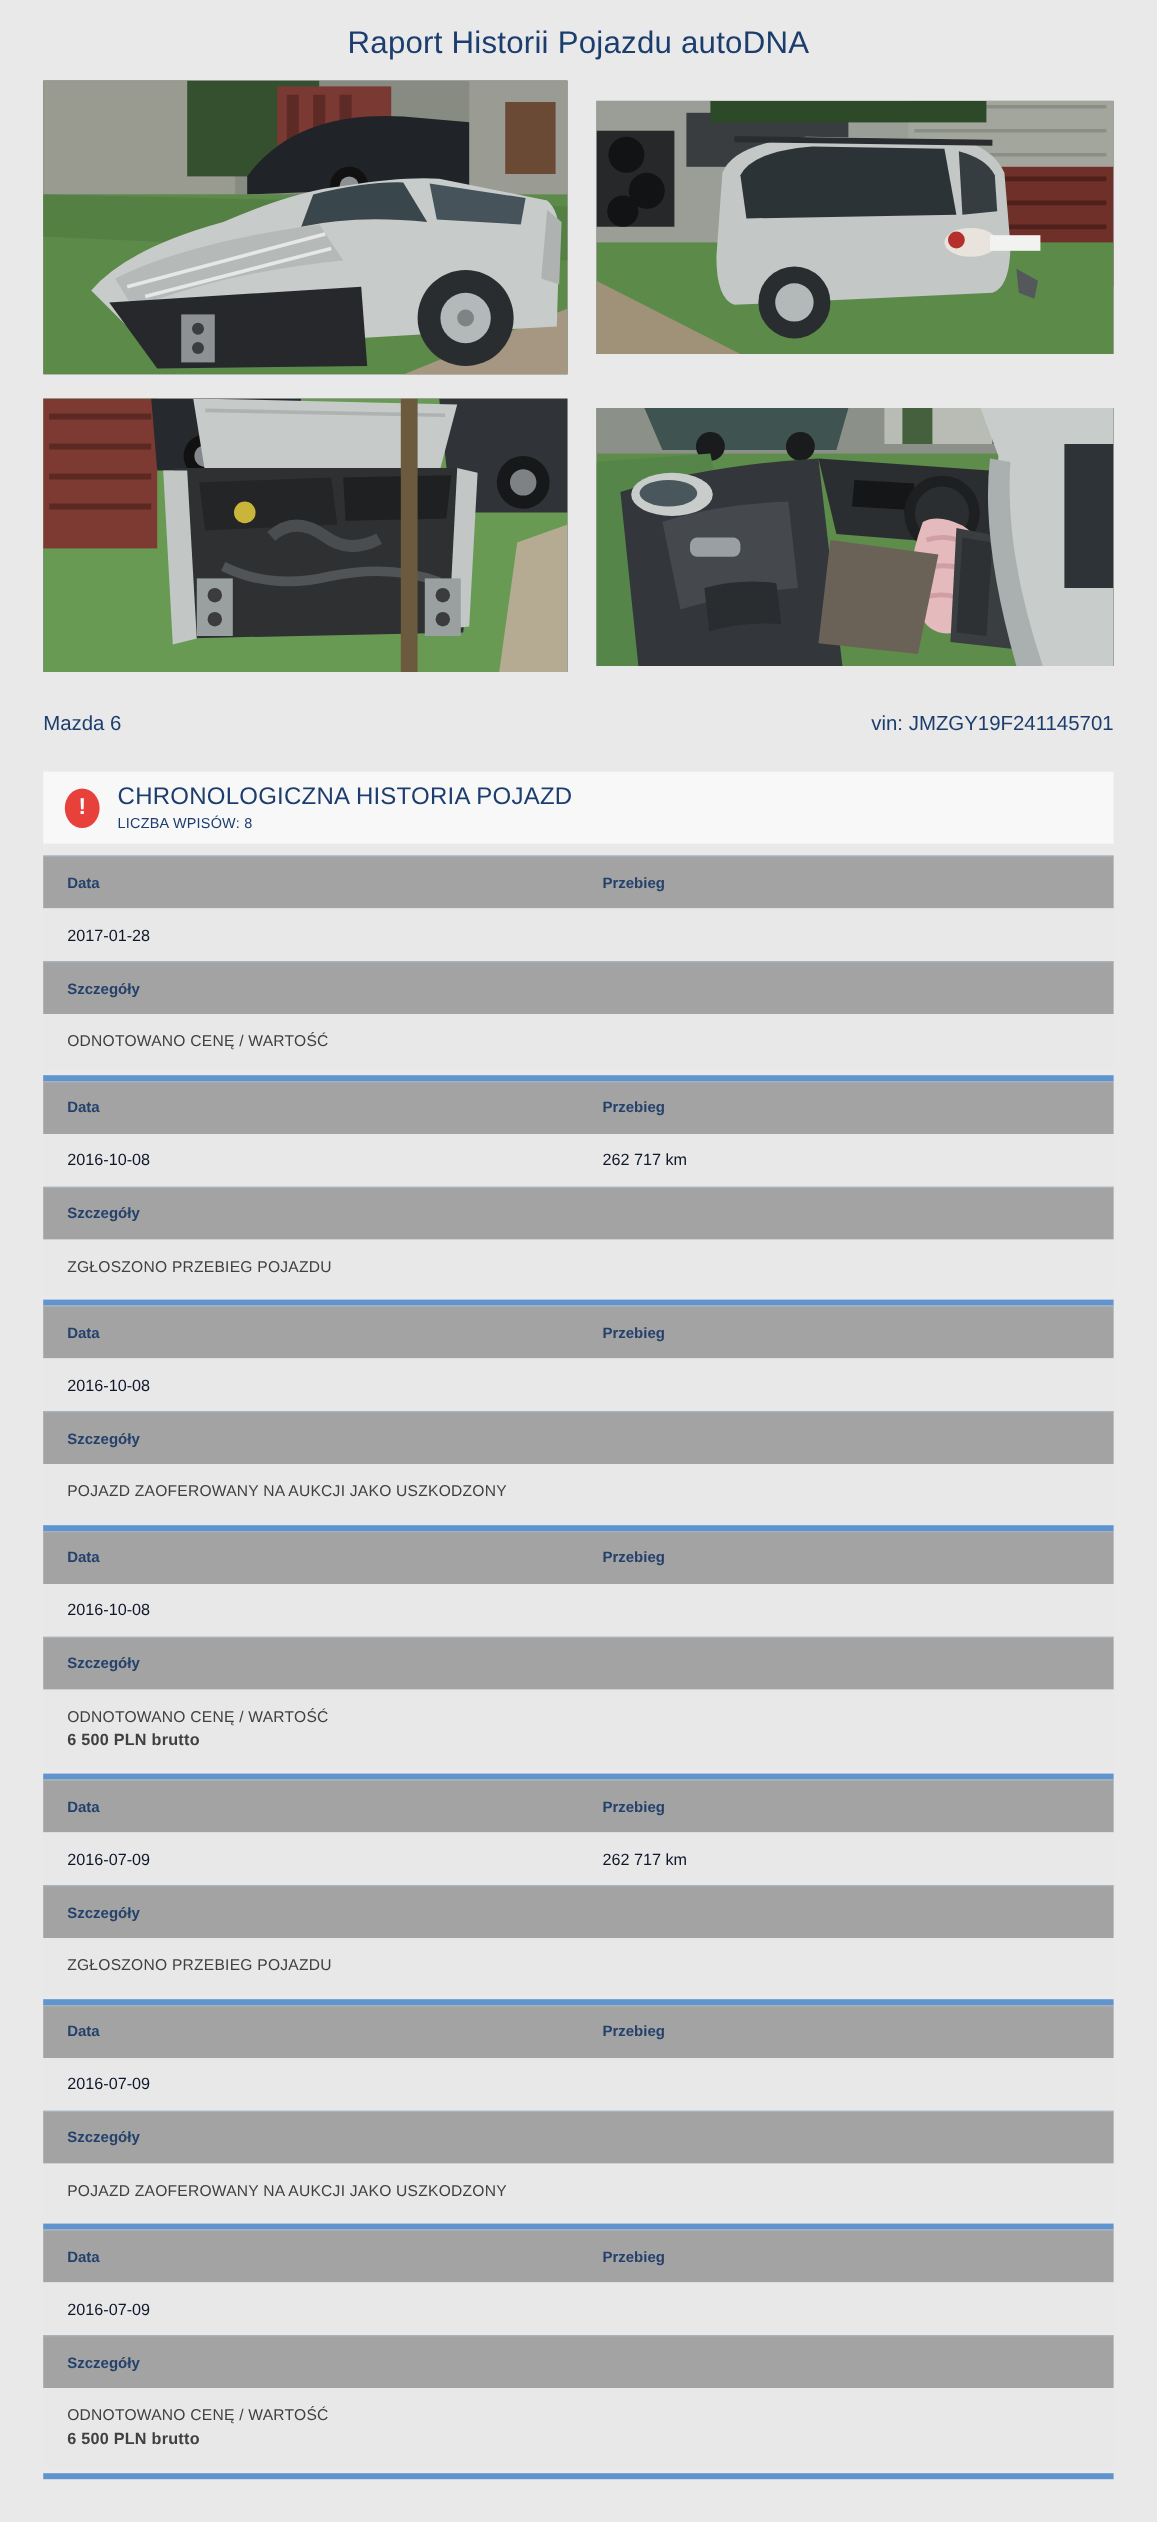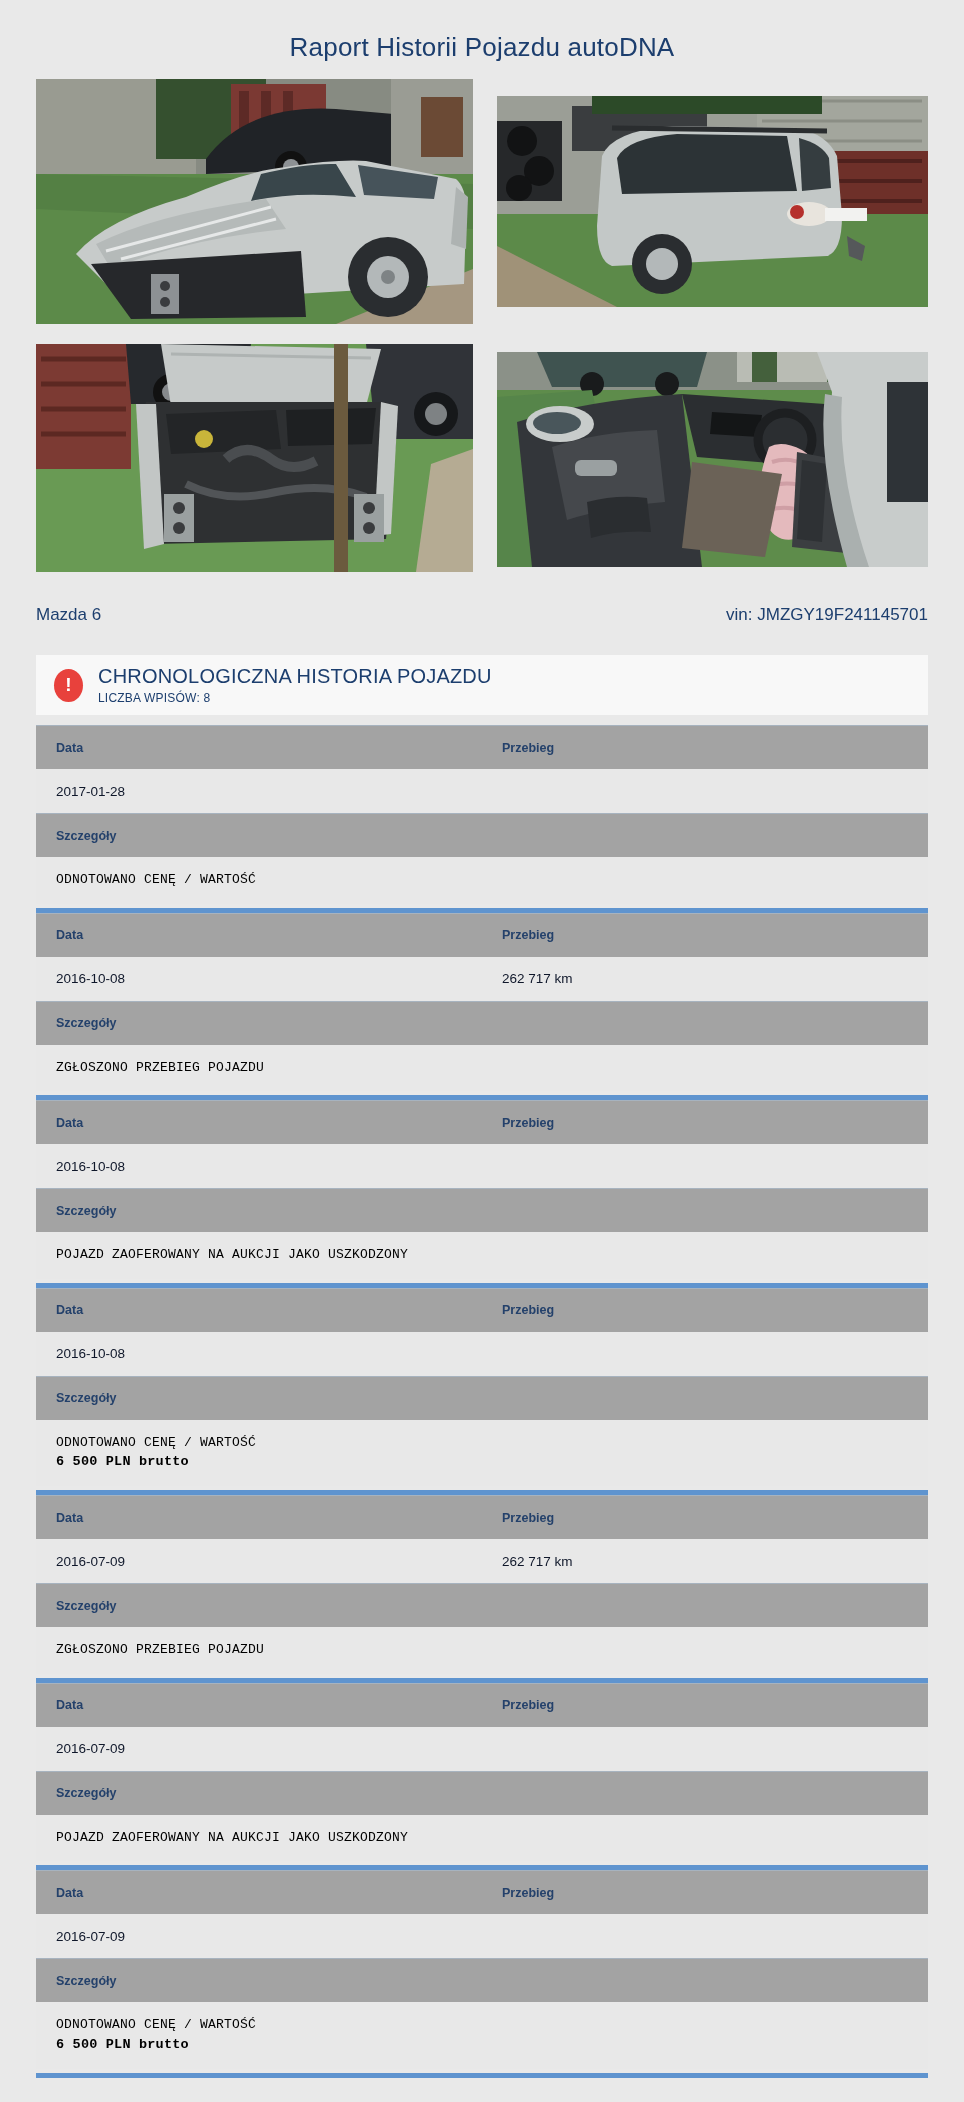--- a/index.html
+++ b/index.html
@@ -2,21 +2,21 @@
 <html><head>
 <meta charset="utf-8">
 <style>
   html,body{margin:0;padding:0;}
   body{
     width:964px; min-height:2102px; background:#e9e9e9;
     font-family:"Liberation Sans", sans-serif; color:#24416b;
   }
   .container{width:892px;margin:0 auto;}
   .page-title{
-    text-align:center; padding-top:32px; font-size:26px; font-weight:400;
+    text-align:center; padding-top:20px; font-size:26px; font-weight:400;
     color:#1c3e6e; letter-spacing:.2px;
   }
   
   .photos{margin-top:16px;}
   .photo-row{display:flex; justify-content:space-between; align-items:flex-start;}
   .photo-row.second{margin-top:20px;}
   .photo{overflow:hidden; background:#777; font-size:0; line-height:0;}
   .photo svg{display:block;}
   #photo1{width:437px;height:245px;}
   #photo2{width:431px;height:211px;margin-top:17px;}
@@ -50,22 +50,22 @@
     border-top:1px solid #a7b3bf; box-sizing:border-box;
   }
   .t-hdr .cell{width:50%; padding-left:20px; box-sizing:border-box;
     font-size:12.5px; font-weight:bold; color:#24416b;}
   .t-val{
     background:#e8e8e8; height:44px; display:flex; align-items:center;
   }
   .t-val .cell{width:50%; padding-left:20px; box-sizing:border-box;
     font-size:13.5px; color:#0f172a;}
   .t-det{
-    background:#e8e8e8; padding:13px 20px 14px; font-size:13px; color:#000000;
-    line-height:1.5; letter-spacing:.2px;font-family:Liberation Mono, monospace;
+    background:#e8e8e8; padding:13px 20px 14px; font-size:13px; color:#404040;
+    line-height:1.5; letter-spacing:.2px;
   }
   .t-det .det-bold{display:block; font-weight:bold; font-size:13.5px;}
   .sep{height:5px; background:#5f94cf; margin-top:4px;}
   .bottom-space{height:16px;}
 </style>
 </head>
 <body>
 
 <div class="page-title">Raport Historii Pojazdu autoDNA</div>
 
@@ -201,21 +201,21 @@
   <div class="meta-row">
     <span>Mazda 6</span>
     <span>vin: JMZGY19F241145701</span>
   </div>
 
   <div class="section-card">
     <div class="alert-badge">
       <span>!</span>
     </div>
     <div class="section-text">
-      <div class="section-title">CHRONOLOGICZNA HISTORIA POJAZDU</div>
+      <div class="section-title">CHRONOLOGICZNA HISTORIA POJAZD</div>
       <div class="section-subtitle">LICZBA WPISÓW: 8</div>
     </div>
   </div>
 
   <div class="history-table">
   <section>
     <div class="t-hdr">
       <div class="cell">Data</div>
       <div class="cell">Przebieg</div>
     </div>

